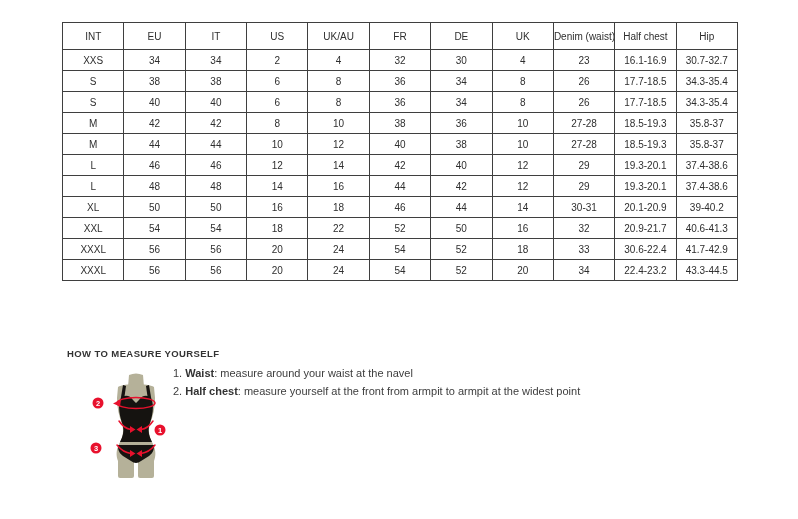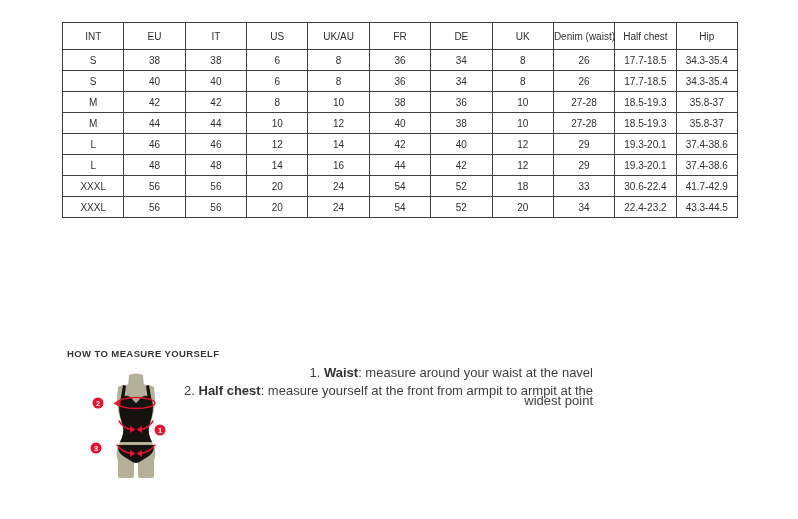--- a/index.html
+++ b/index.html
@@ -17,21 +17,21 @@
     white-space:nowrap;overflow:hidden;
   }
   .size-table th{height:26px;margin-left:36px;}
   .size-table td{height:20px;}
   .measure-heading{
     position:absolute;left:67px;top:348px;
     font-size:9.5px;font-weight:700;letter-spacing:.4px;color:#333333;
   }
   .instructions{
     position:absolute;left:173px;top:368px;width:420px;
-    font-size:13px;color:#3d3d3d;text-align:right;
+    font-size:11px;color:#3d3d3d;
   }
   .instruction{margin:0 0 8px 0;line-height:10px;}
   .instruction .label{font-weight:700;color:#333333;}
   .figure-svg{position:absolute;left:86px;top:373px;}
   .figure-svg text{font-family:"Liberation Sans",sans-serif;font-weight:700;}
 </style>
 </head>
 <body>
 
 <div class="page">
@@ -47,20 +47,33 @@
           <th>FR</th>
           <th>DE</th>
           <th>UK</th>
           <th>Denim (waist)</th>
           <th>Half chest</th>
           <th>Hip</th>
         </tr>
     </thead>
     <tbody>
         <tr>
+          <td>XXS</td>
+          <td>34</td>
+          <td>34</td>
+          <td>2</td>
+          <td>4</td>
+          <td>32</td>
+          <td>30</td>
+          <td>4</td>
+          <td>23</td>
+          <td>16.1-16.9</td>
+          <td>30.7-32.7</td>
+        </tr>
+        <tr>
           <td>S</td>
           <td>38</td>
           <td>38</td>
           <td>6</td>
           <td>8</td>
           <td>36</td>
           <td>34</td>
           <td>8</td>
           <td>26</td>
           <td>17.7-18.5</td>
@@ -123,20 +136,46 @@
           <td>48</td>
           <td>48</td>
           <td>14</td>
           <td>16</td>
           <td>44</td>
           <td>42</td>
           <td>12</td>
           <td>29</td>
           <td>19.3-20.1</td>
           <td>37.4-38.6</td>
+        </tr>
+        <tr>
+          <td>XL</td>
+          <td>50</td>
+          <td>50</td>
+          <td>16</td>
+          <td>18</td>
+          <td>46</td>
+          <td>44</td>
+          <td>14</td>
+          <td>30-31</td>
+          <td>20.1-20.9</td>
+          <td>39-40.2</td>
+        </tr>
+        <tr>
+          <td>XXL</td>
+          <td>54</td>
+          <td>54</td>
+          <td>18</td>
+          <td>22</td>
+          <td>52</td>
+          <td>50</td>
+          <td>16</td>
+          <td>32</td>
+          <td>20.9-21.7</td>
+          <td>40.6-41.3</td>
         </tr>
         <tr>
           <td>XXXL</td>
           <td>56</td>
           <td>56</td>
           <td>20</td>
           <td>24</td>
           <td>54</td>
           <td>52</td>
           <td>18</td>

